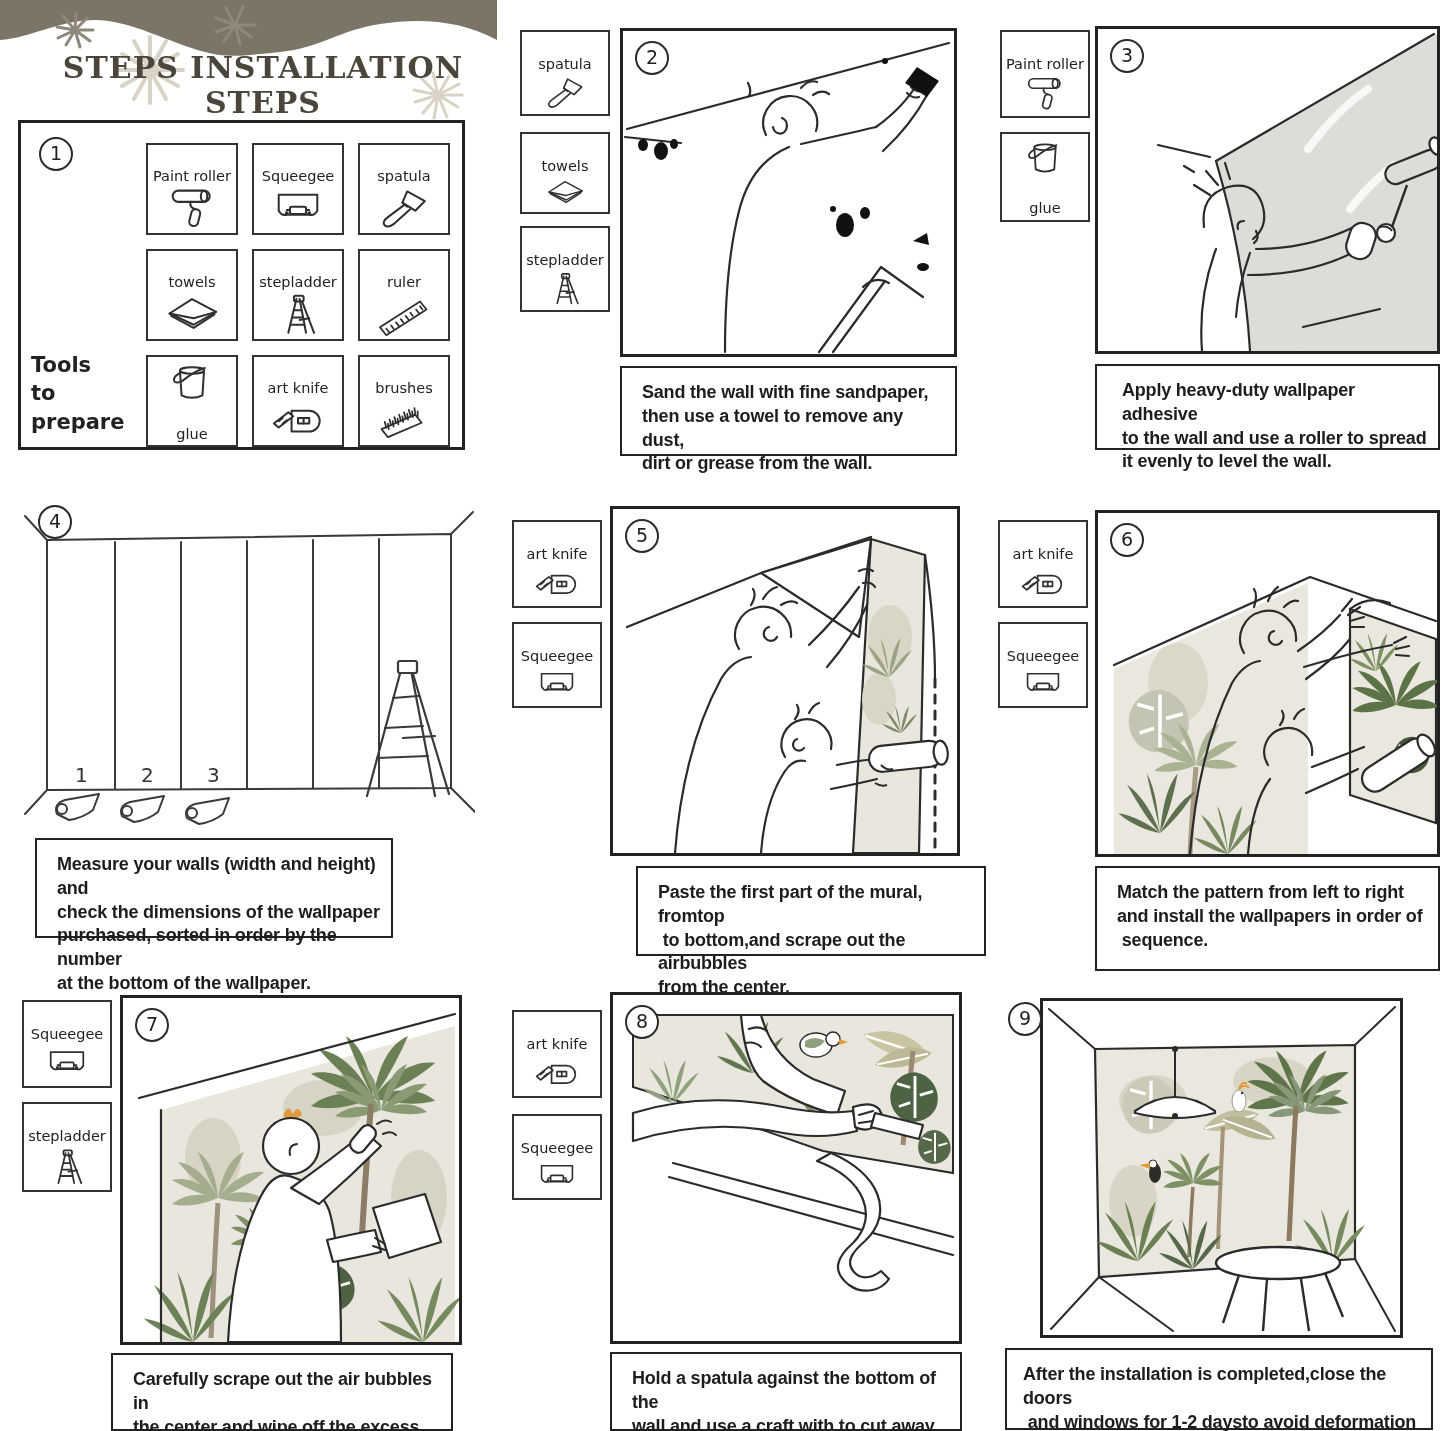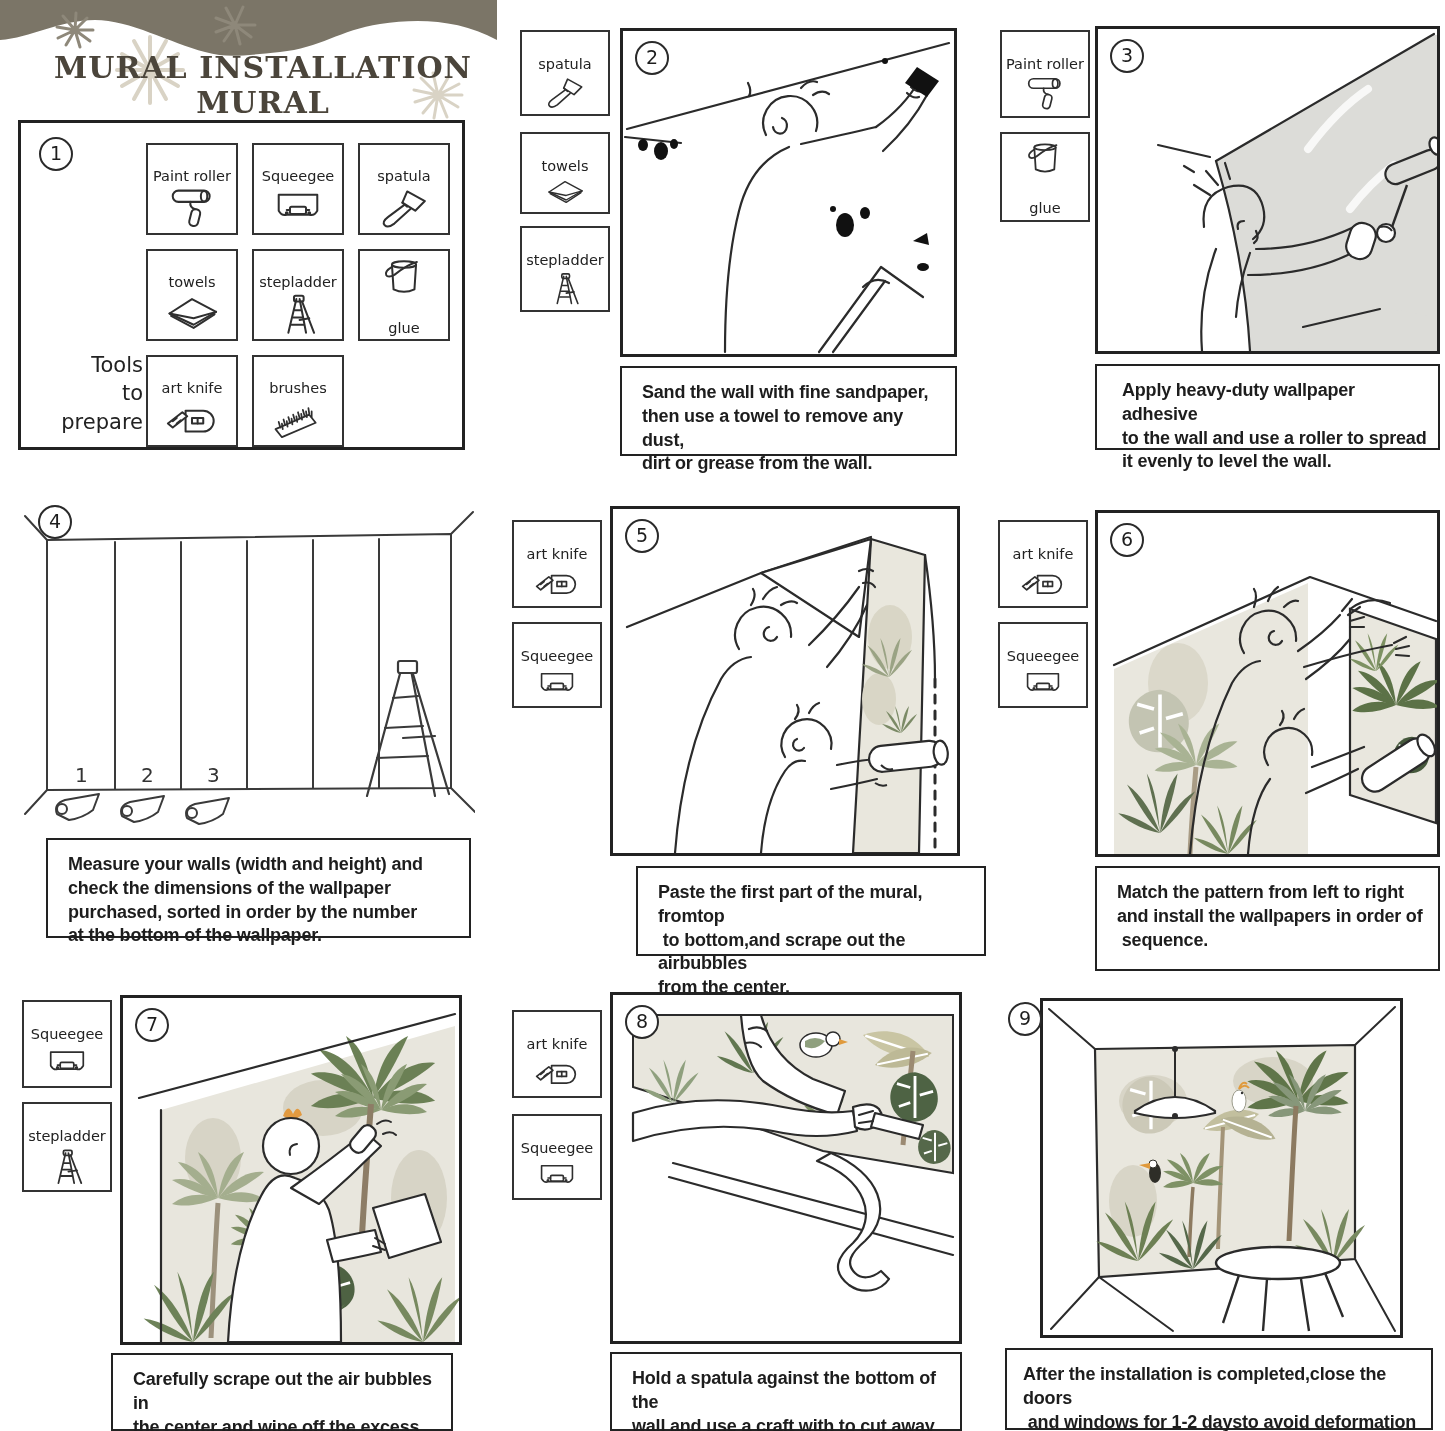--- a/index.html
+++ b/index.html
@@ -19,22 +19,22 @@
            padding:13px 8px 8px 20px;white-space:pre-line;}
   .chip{position:absolute;width:90px;border:2px solid #333;background:#fff;box-sizing:border-box;
         display:flex;flex-direction:column;align-items:center;justify-content:center;
         padding:4px 2px;gap:2px;}
   .chip .lbl,.card .lbl{font-size:14.5px;font-family:"DejaVu Sans",sans-serif;color:#222;
         white-space:nowrap;margin-top:20px;}
   .tools-grid{position:absolute;left:125px;top:20px;display:grid;
         grid-template-columns:repeat(3,92px);grid-auto-rows:92px;gap:14px;}
   .card{border:2px solid #333;background:#fff;box-sizing:border-box;display:flex;
         flex-direction:column;align-items:center;justify-content:center;gap:1px;padding:3px;}
-  .tools-label{position:absolute;left:10px;top:228px;width:112px;text-align:right;
-        font-family:"DejaVu Sans",sans-serif;font-weight:normal;font-size:21px;line-height:1.35;
+  .tools-label{position:absolute;left:10px;top:228px;width:112px;text-align:left;
+        font-family:"DejaVu Sans",sans-serif;font-weight:bold;font-size:21px;line-height:1.35;
         white-space:pre-line;color:#222;}
   .art{position:absolute;left:0;top:0;}
   .s4num{font-family:"DejaVu Sans",sans-serif;font-size:20px;fill:#333;}
 </style>
 </head>
 <body>
 
 <svg width="0" height="0" style="position:absolute">
   <defs>
     <g id="i-paint-roller" fill="none" stroke="#2f2f2f" stroke-width="2.5" stroke-linecap="round" stroke-linejoin="round">
@@ -123,21 +123,21 @@
       <path d="M235,25 L255,25 M235,25 L251,37 M235,25 L240,44 M235,25 L224,41 M235,25 L216,32 M235,25 L216,18 M235,25 L226,8 M235,25 L243,7"></path>
     </g>
     <g stroke="#d9d3c5" stroke-width="4" stroke-linecap="round">
       <path d="M150,70 L183,70 M150,70 L178,86 M150,70 L166,99 M150,70 L150,103 M150,70 L134,99 M150,70 L122,86 M150,70 L117,70 M150,70 L122,54 M150,70 L134,41 M150,70 L150,37 M150,70 L166,41 M150,70 L178,54"></path>
       <circle cx="150" cy="70" r="6" fill="#d9d3c5" stroke="none"></circle>
     </g>
     <g stroke="#d9d3c5" stroke-width="3" stroke-linecap="round">
       <path d="M438,95 L462,95 M438,95 L458,107 M438,95 L447,117 M438,95 L434,118 M438,95 L423,113 M438,95 L415,102 M438,95 L414,90 M438,95 L421,78 M438,95 L433,73 M438,95 L449,76 M438,95 L459,84"></path>
     </g>
   </svg>
-  <div class="title">MURAL INSTALLATION MURAL</div>
+  <div class="title">STEPS INSTALLATION STEPS</div>
 
   <div class="panel" style="left:18px;top:120px;width:447px;height:330px;">
     <div class="badge" style="left:18px;top:14px;">1</div>
     <div class="tools-label">Tools
 to
 prepare</div>
     <div class="tools-grid">
       <div class="card">
         <span class="lbl">Paint roller</span>
         <svg width="66" height="54" viewBox="0 0 72 56">
@@ -159,20 +159,26 @@
       <div class="card">
         <span class="lbl">towels</span>
         <svg width="66" height="54" viewBox="0 0 72 56">
             <use href="#i-towels"></use>
           </svg>
       </div>
       <div class="card">
         <span class="lbl">stepladder</span>
         <svg width="66" height="54" viewBox="0 0 72 56">
             <use href="#i-stepladder"></use>
+          </svg>
+      </div>
+      <div class="card">
+        <span class="lbl">ruler</span>
+        <svg width="66" height="54" viewBox="0 0 72 56">
+            <use href="#i-ruler"></use>
           </svg>
       </div>
       <div class="card">
         <svg width="60" height="54" viewBox="0 0 72 56">
             <use href="#i-glue"></use>
           </svg>
         <span class="lbl">glue</span>
       </div>
       <div class="card">
         <span class="lbl">art knife</span>
@@ -317,21 +323,21 @@
           <circle cx="9" cy="11" r="5"></circle>
         </g>
     </g>
     <g fill="none" stroke="#3a3a3a" stroke-width="2.2" stroke-linecap="round" stroke-linejoin="round">
       <path d="M352,298 L386,172 M420,298 L396,172"></path>
       <rect x="383" y="163" width="19" height="12" rx="2" fill="#fff"></rect>
       <path d="M362,260 L413,258 M370,230 L408,228 M378,200 L403,198"></path>
       <path d="M398,176 L434,296 M388,240 L420,238"></path>
     </g>
   </svg>
-  <div class="caption" style="left:46px;top:838px;width:425px;height:100px;">Measure your walls (width and height) and
+  <div class="caption" style="left:35px;top:838px;width:358px;height:100px;">Measure your walls (width and height) and
 check the dimensions of the wallpaper
 purchased, sorted in order by the number
 at the bottom of the wallpaper.</div>
 
   <div class="chip" style="left:512px;top:520px;height:88px;">
     <span class="lbl">art knife</span>
     <svg width="64" height="50" viewBox="0 0 72 56">
         <use href="#i-art-knife"></use>
       </svg>
   </div>

